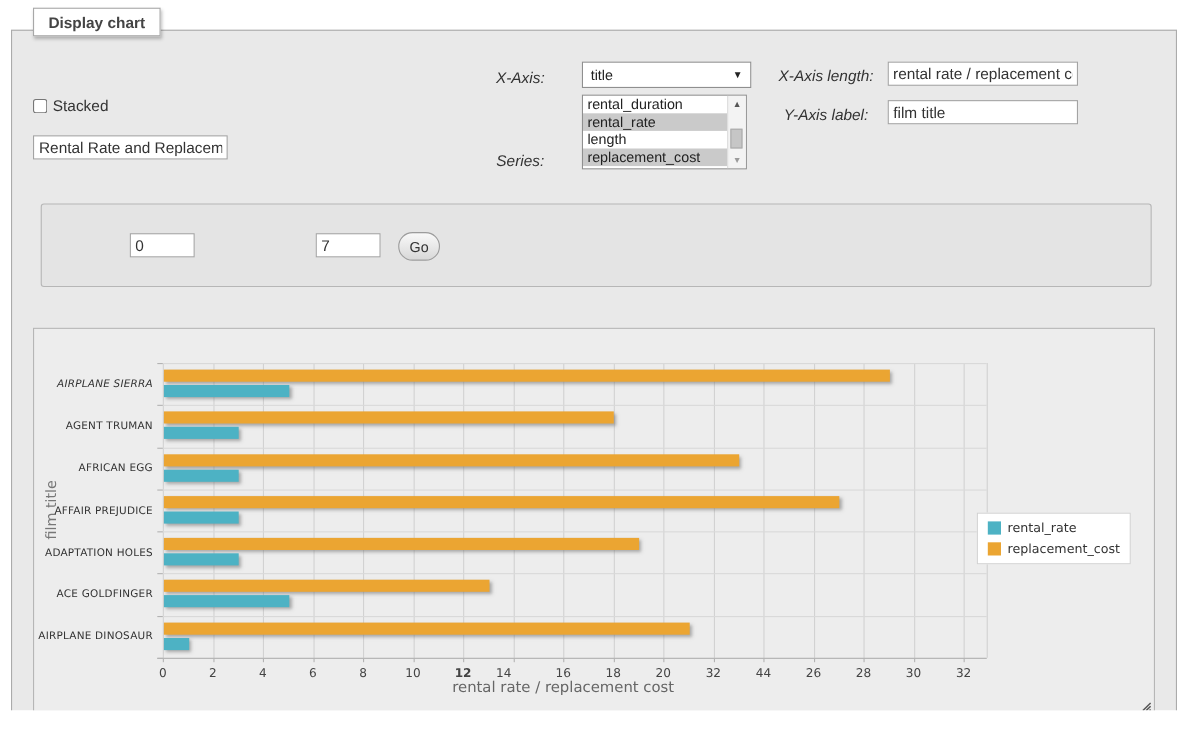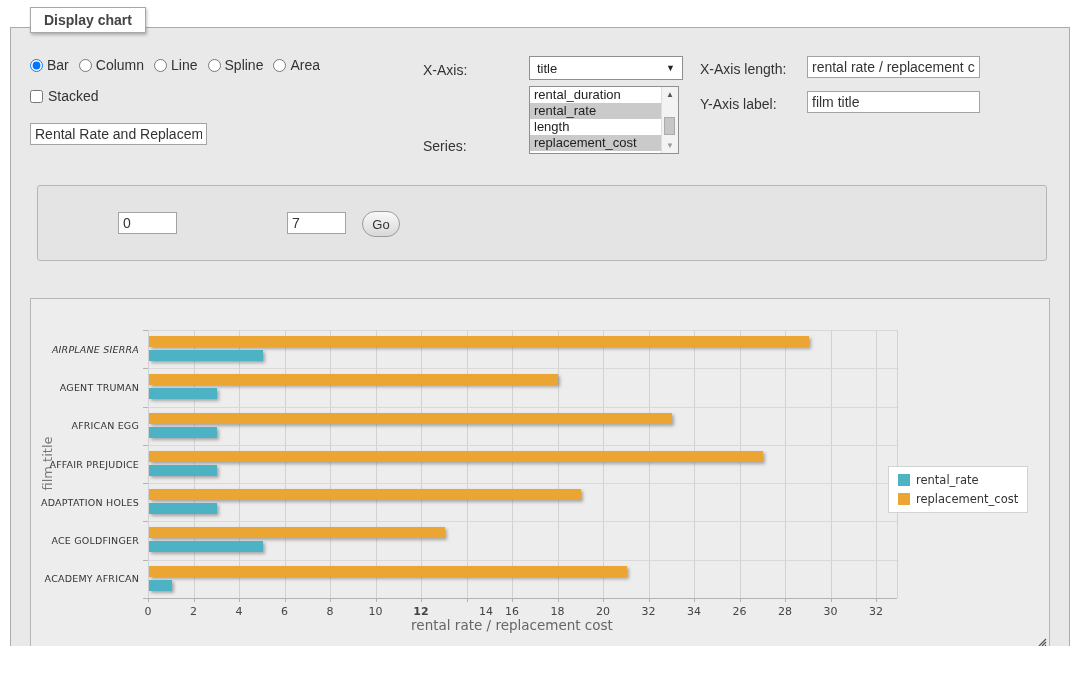--- a/index.html
+++ b/index.html
@@ -26,21 +26,21 @@
   .check-row {
     position:absolute; left:30px; top:88px; display:flex; align-items:center; font-size:14px;
   }
   .check-row input { margin-right:5px; }
   input[type=text] {
     background:#fff; border:1px solid #a3a3a3; font-family:"Liberation Sans",sans-serif;
     font-size:14px; color:#333; padding:1px 4px; height:22px;
   }
   .title-input { position:absolute; left:30px; top:123px; width:177px; }
   .lbl { position:absolute; font-size:14px; color:#333; }
-  .lbl.r { text-align:left; }
+  .lbl.r { text-align:center;font-style:italic; }
   .xaxis-lbl { left:423px; top:62px; width:100px; }
   .series-lbl { left:423px; top:138px; width:100px; }
   .xaxislabel-lbl { left:700px; top:61px; width:102px; }
   .yaxislabel-lbl { left:700px; top:96px; width:102px; }
   .xaxis-label-input { position:absolute; left:807px; top:56px; width:173px; }
   .yaxis-label-input { position:absolute; left:807px; top:91px; width:173px; }
   .select-fake {
     position:absolute; left:529px; top:56px; width:154px; height:24px;
     background:#fff; border:1px solid #8f8f8f; font-size:13px; color:#222;
     display:flex; align-items:center; padding:0 7px; cursor:default;
@@ -114,42 +114,20 @@
   .legend-swatch { width:12px; height:12px; }
   .resize-handle { position:absolute; right:2px; bottom:2px; cursor:se-resize; }
 </style>
 </head>
 <body>
 
 <div class="page">
   <div class="fieldset"></div>
   <div class="fieldset-legend">Display chart</div>
 
-  <div class="radio-row">
-    <label class="radio-item">
-      <input type="radio" name="ctype" checked="" style="">
-      <span>Bar</span>
-    </label>
-    <label class="radio-item">
-      <input type="radio" name="ctype" style="">
-      <span>Column</span>
-    </label>
-    <label class="radio-item">
-      <input type="radio" name="ctype" style="">
-      <span>Line</span>
-    </label>
-    <label class="radio-item">
-      <input type="radio" name="ctype" style="">
-      <span>Spline</span>
-    </label>
-    <label class="radio-item">
-      <input type="radio" name="ctype" style="">
-      <span>Area</span>
-    </label>
-  </div>
 
   <label class="check-row">
     <input type="checkbox" id="stacked-cb" style="">
     <span>Stacked</span>
   </label>
 
   <input type="text" class="title-input" value="Rental Rate and Replacemer" style="">
 
   <div class="lbl r xaxis-lbl">X-Axis:</div>
   <div class="select-fake">
@@ -207,36 +185,36 @@
         <div class="val-tick" style="left: 299px; top: 299px;"></div>
         <div class="x-tick-label" style="left: 284px; top: 306px;">8</div>
         <div class="gridline-v" style="left: 344.5px; top: 31px; height: 268px;"></div>
         <div class="val-tick" style="left: 344.5px; top: 299px;"></div>
         <div class="x-tick-label" style="left: 329.5px; top: 306px;">10</div>
         <div class="gridline-v" style="left: 390px; top: 31px; height: 268px;"></div>
         <div class="val-tick" style="left: 390px; top: 299px;"></div>
         <div class="x-tick-label" style="left: 375px; top: 306px; font-weight: bold;">12</div>
         <div class="gridline-v" style="left: 435.5px; top: 31px; height: 268px;"></div>
         <div class="val-tick" style="left: 435.5px; top: 299px;"></div>
-        <div class="x-tick-label" style="left: 440px; top: 306px;">14</div>
+        <div class="x-tick-label" style="left: 412px; top: 306px;">14</div>
         <div class="gridline-v" style="left: 481px; top: 31px; height: 268px;"></div>
         <div class="val-tick" style="left: 481px; top: 299px;"></div>
         <div class="x-tick-label" style="left: 466px; top: 306px;">16</div>
         <div class="gridline-v" style="left: 526.5px; top: 31px; height: 268px;"></div>
         <div class="val-tick" style="left: 526.5px; top: 299px;"></div>
         <div class="x-tick-label" style="left: 511.5px; top: 306px;">18</div>
         <div class="gridline-v" style="left: 572px; top: 31px; height: 268px;"></div>
         <div class="val-tick" style="left: 572px; top: 299px;"></div>
         <div class="x-tick-label" style="left: 557px; top: 306px;">20</div>
         <div class="gridline-v" style="left: 617.5px; top: 31px; height: 268px;"></div>
         <div class="val-tick" style="left: 617.5px; top: 299px;"></div>
         <div class="x-tick-label" style="left: 602.5px; top: 306px;">32</div>
         <div class="gridline-v" style="left: 663px; top: 31px; height: 268px;"></div>
         <div class="val-tick" style="left: 663px; top: 299px;"></div>
-        <div class="x-tick-label" style="left: 648px; top: 306px;">34</div>
+        <div class="x-tick-label" style="left: 648px; top: 306px;">44</div>
         <div class="gridline-v" style="left: 708.5px; top: 31px; height: 268px;"></div>
         <div class="val-tick" style="left: 708.5px; top: 299px;"></div>
         <div class="x-tick-label" style="left: 693.5px; top: 306px;">26</div>
         <div class="gridline-v" style="left: 754px; top: 31px; height: 268px;"></div>
         <div class="val-tick" style="left: 754px; top: 299px;"></div>
         <div class="x-tick-label" style="left: 739px; top: 306px;">28</div>
         <div class="gridline-v" style="left: 799.5px; top: 31px; height: 268px;"></div>
         <div class="val-tick" style="left: 799.5px; top: 299px;"></div>
         <div class="x-tick-label" style="left: 784.5px; top: 306px;">30</div>
         <div class="gridline-v" style="left: 845px; top: 31px; height: 268px;"></div>
@@ -273,21 +251,21 @@
         <div class="bar" style="left: 118px; top: 165.9px; width: 68px; background: rgb(77, 178, 196);"></div>
         <div class="cat-label" style="left: 0px; top: 145.9px; width: 108px; height: 38.3px;">AFFAIR PREJUDICE</div>
         <div class="bar" style="left: 118px; top: 190.1px; width: 432px; background: rgb(235, 165, 50);"></div>
         <div class="bar" style="left: 118px; top: 204.1px; width: 68px; background: rgb(77, 178, 196);"></div>
         <div class="cat-label" style="left: 0px; top: 184.1px; width: 108px; height: 38.3px;">ADAPTATION HOLES</div>
         <div class="bar" style="left: 118px; top: 228.4px; width: 295.5px; background: rgb(235, 165, 50);"></div>
         <div class="bar" style="left: 118px; top: 242.4px; width: 113.5px; background: rgb(77, 178, 196);"></div>
         <div class="cat-label" style="left: 0px; top: 222.4px; width: 108px; height: 38.3px;">ACE GOLDFINGER</div>
         <div class="bar" style="left: 118px; top: 266.7px; width: 477.5px; background: rgb(235, 165, 50);"></div>
         <div class="bar" style="left: 118px; top: 280.7px; width: 22.5px; background: rgb(77, 178, 196);"></div>
-        <div class="cat-label" style="left: 0px; top: 260.7px; width: 108px; height: 38.3px;">ACADEMY AFRICAN</div>
+        <div class="cat-label" style="left: 0px; top: 260.7px; width: 108px; height: 38.3px;">AIRPLANE DINOSAUR</div>
       </div>
     <div class="chart-legend" id="chart-legend">
         <div class="legend-item">
           <span class="legend-swatch" style="background: rgb(77, 178, 196);"></span>
           <span>rental_rate</span>
         </div>
         <div class="legend-item">
           <span class="legend-swatch" style="background: rgb(235, 165, 50);"></span>
           <span>replacement_cost</span>
         </div>

